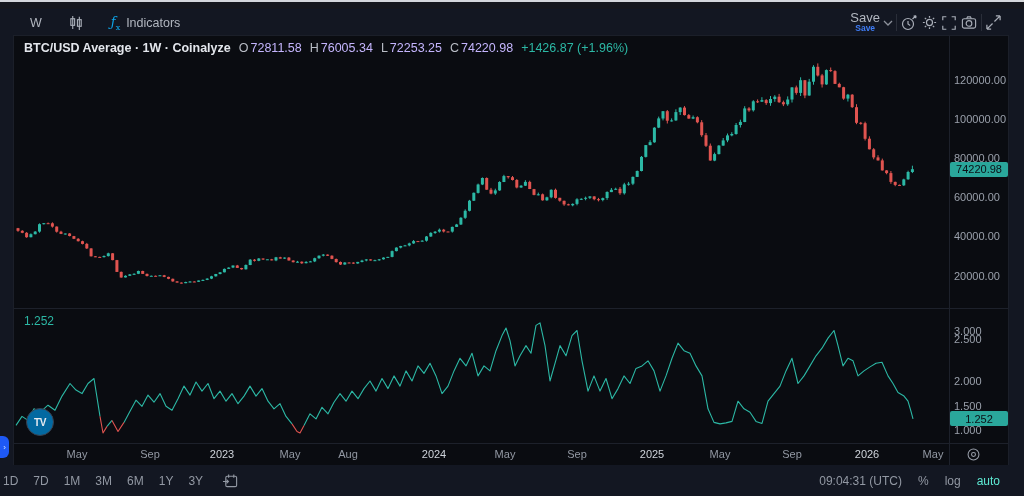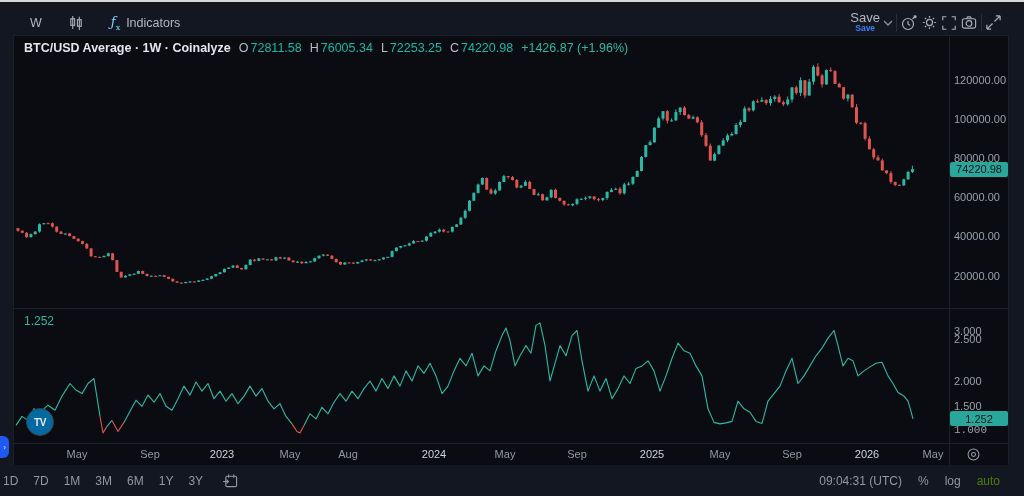--- a/index.html
+++ b/index.html
@@ -10,41 +10,41 @@
   .top-band{position:absolute;left:0;top:2px;width:1024px;height:7px;background:#16171c;}
 
   
   .topbar{position:absolute;left:0;top:9px;width:1024px;height:27px;display:flex;align-items:center;
           color:#b2b7c0;font-size:12.5px;}
   .tb-left{display:flex;align-items:center;gap:26px;margin-left:30px;}
   .tb-right{display:flex;align-items:center;gap:3px;margin-left:auto;margin-right:22px;}
   .tb-btn{cursor:pointer;display:flex;align-items:center;gap:6px;}
   .icon svg{display:block;}
   .icon{display:flex;align-items:center;justify-content:center;}
-  .fx{font-family:"DejaVu Serif",serif;font-style:italic;font-size:13px;color:#7dd3fc;}
+  .fx{font-family:"DejaVu Serif",serif;font-style:italic;font-size:13px;color:#0ea5e9;}
   .fx sub{font-size:8px;font-style:normal;}
   .save-wrap{display:flex;flex-direction:column;align-items:center;line-height:11px;cursor:pointer;}
   .save-main{font-size:13px;color:#b2b7c0;}
   .save-badge{font-size:8.5px;color:#3f7df6;font-weight:bold;}
   .tb-sep{width:1px;height:17px;background:#2a2e39;}
 
   
   #panel{position:absolute;left:14px;top:36px;width:994px;height:429px;background:#0a0c11;
          box-shadow:0 0 0 1px #1b1f29;}
   .pane-overlay{position:absolute;z-index:1;}
   .hline{position:absolute;height:1px;background:#1d212b;z-index:2;}
   .vline{position:absolute;width:1px;background:#1d212b;z-index:2;}
   #chart-svg{position:absolute;left:0;top:0;z-index:2;pointer-events:none;}
 
   .ohlc-row{position:absolute;left:24px;top:41px;z-index:4;display:flex;align-items:baseline;gap:8px;
             font-size:12.5px;white-space:nowrap;}
   .sym-title{color:#e3e6ec;font-weight:bold;cursor:pointer;}
   .ohlc-item{display:flex;gap:2px;}
   .ohlc-l{color:#b9bdc6;}
-  .ohlc-v{color:#14b8a6;}
+  .ohlc-v{color:#c4b5fd;}
   .ohlc-chg{color:#2cb8a5;}
 
   .ind-row{position:absolute;left:24px;top:314px;z-index:4;display:flex;gap:7px;font-size:12px;white-space:nowrap;}
   .ind-title{color:#c3c7cf;cursor:pointer;}
   .ind-val{color:#2cb8a5;}
 
   .ytick{position:absolute;left:954px;z-index:3;font-size:11px;color:#9aa0ab;white-space:nowrap;}
   .badge{position:absolute;left:950px;width:58px;height:15px;z-index:4;background:#2aa79b;color:#0c1016;
          font-size:11px;display:flex;align-items:center;justify-content:center;border-radius:2px;}
   .xtick{position:absolute;top:448px;z-index:3;font-size:11px;color:#9298a3;transform:translateX(-50%);white-space:nowrap;}
@@ -59,21 +59,21 @@
   .target-btn{position:absolute;left:966px;top:447px;z-index:4;cursor:pointer;}
 
   
   .bottombar{position:absolute;left:0;top:465px;width:1024px;height:31px;background:#131722;
              display:flex;align-items:center;font-size:12px;color:#9298a3;z-index:5;}
   .ranges{display:flex;align-items:center;gap:9px;}
   .range-btn{cursor:pointer;padding:2px 3px;}
   .goto-date{margin-left:16px;cursor:pointer;}
   .bb-right{display:flex;align-items:center;gap:16px;margin-left:auto;margin-right:24px;}
   .bb-item{cursor:pointer;}
-  .auto-lbl{color:#4d7c0f;}
+  .auto-lbl{color:#5eead4;}
 </style>
 </head>
 <body>
 
 <div id="root">
   <div class="top-strip"></div>
   <div class="top-band"></div>
 
   <div class="topbar">
     <div class="tb-left">
@@ -665,21 +665,21 @@
 <div class="ytick" style="top: 73.5px;">120000.00</div>
     <div class="ytick" style="top: 112.7px;">100000.00</div>
     <div class="ytick" style="top: 151.9px;">80000.00</div>
     <div class="ytick" style="top: 191.1px;">60000.00</div>
     <div class="ytick" style="top: 230.3px;">40000.00</div>
     <div class="ytick" style="top: 269.5px;">20000.00</div>
     <div class="ytick" style="top: 324.5px;">3.000</div>
     <div class="ytick" style="top: 333px;">2.500</div>
     <div class="ytick" style="top: 375px;">2.000</div>
     <div class="ytick" style="top: 400.25px;">1.500</div>
-    <div class="ytick" style="top: 424px; font-family: Liberation Mono, monospace;">1.000</div>
+    <div class="ytick" style="top: 424px;">1.000</div>
     <div class="xtick" style="left: 77px;">May</div>
     <div class="xtick" style="left: 150px;">Sep</div>
     <div class="xtick year" style="left: 222px;">2023</div>
     <div class="xtick" style="left: 290px;">May</div>
     <div class="xtick" style="left: 348px;">Aug</div>
     <div class="xtick year" style="left: 434px;">2024</div>
     <div class="xtick" style="left: 505px;">May</div>
     <div class="xtick" style="left: 577px;">Sep</div>
     <div class="xtick year" style="left: 652px;">2025</div>
     <div class="xtick" style="left: 720px;">May</div>

